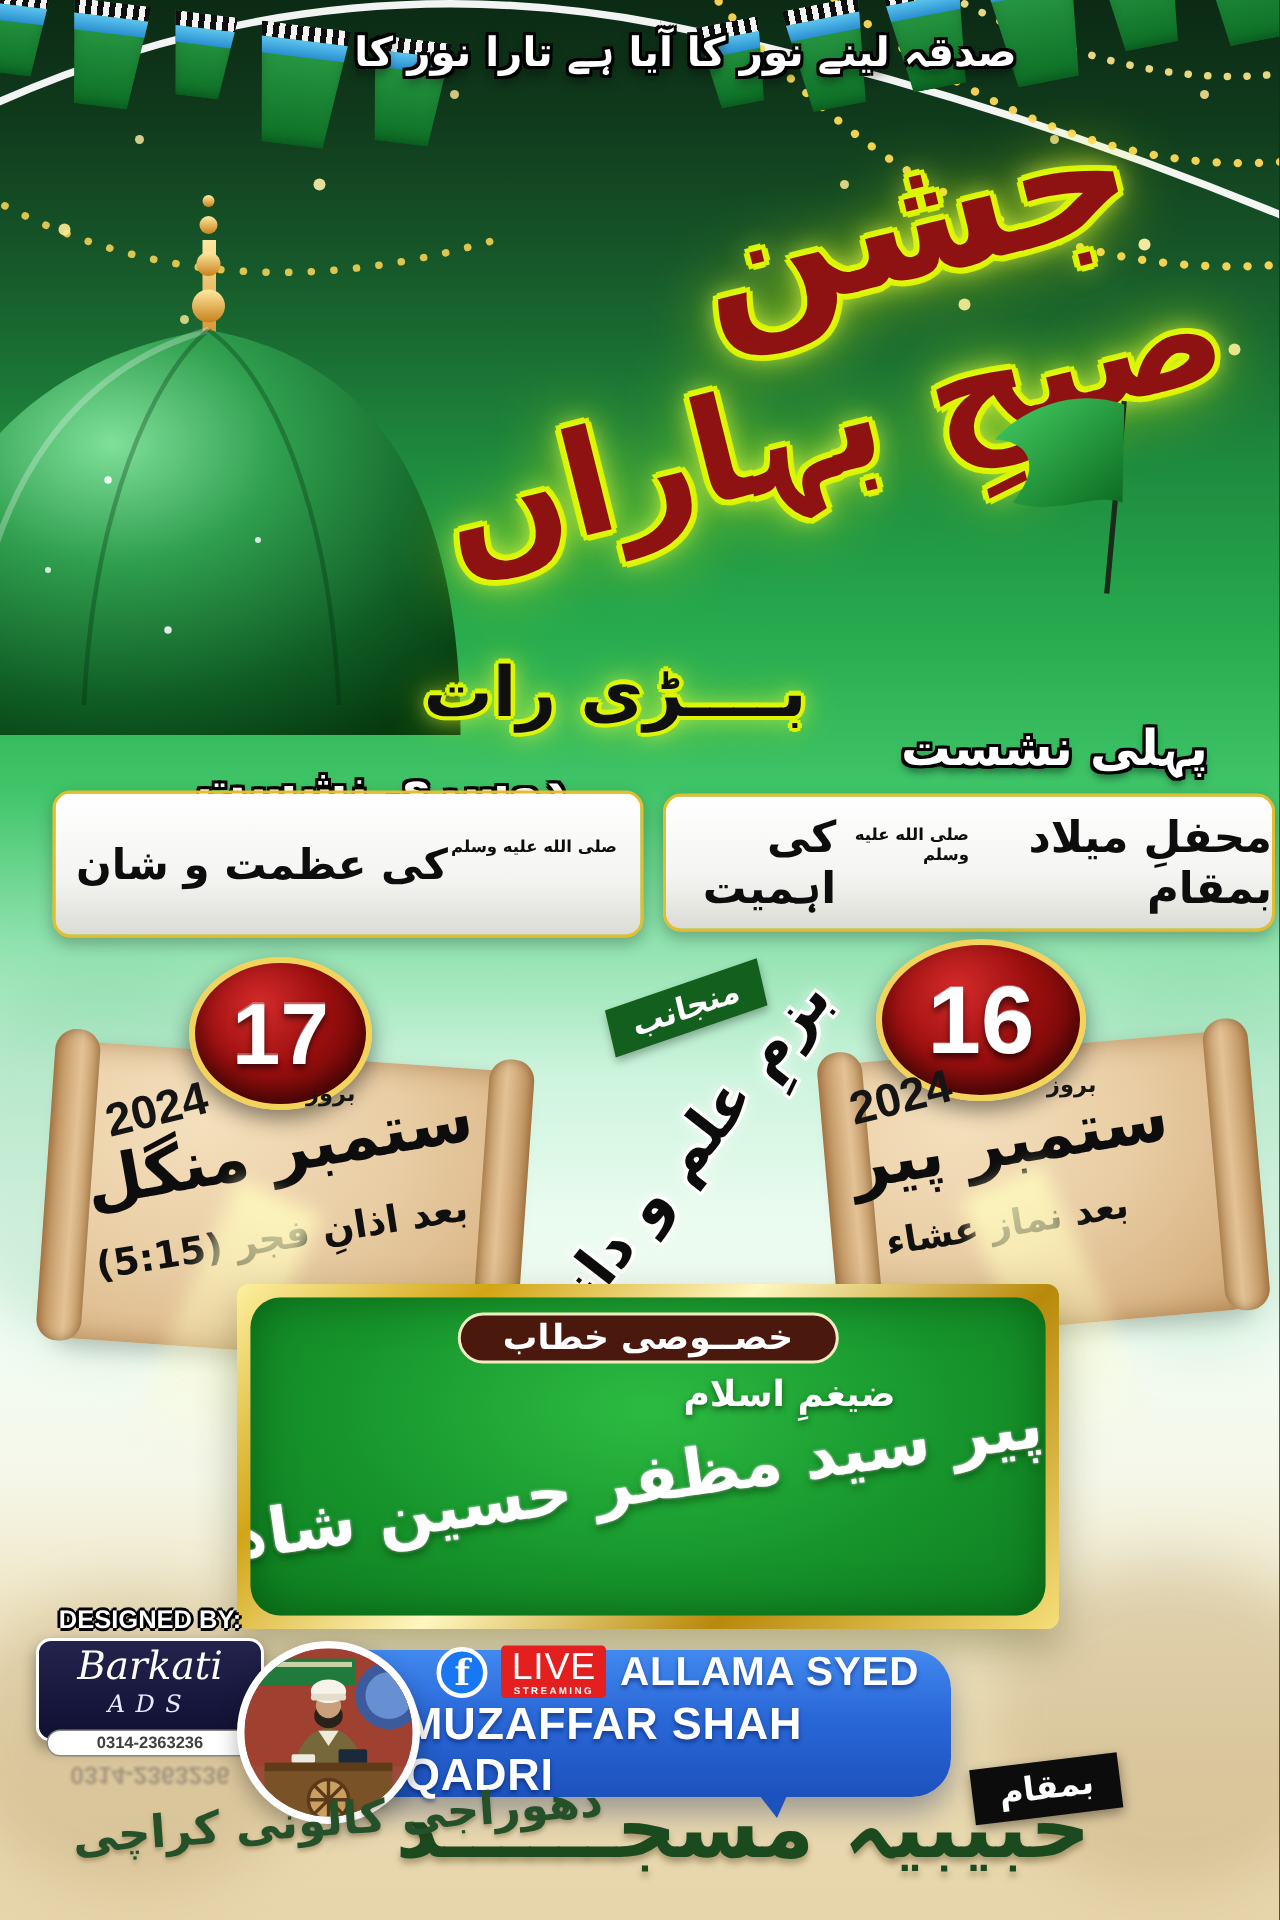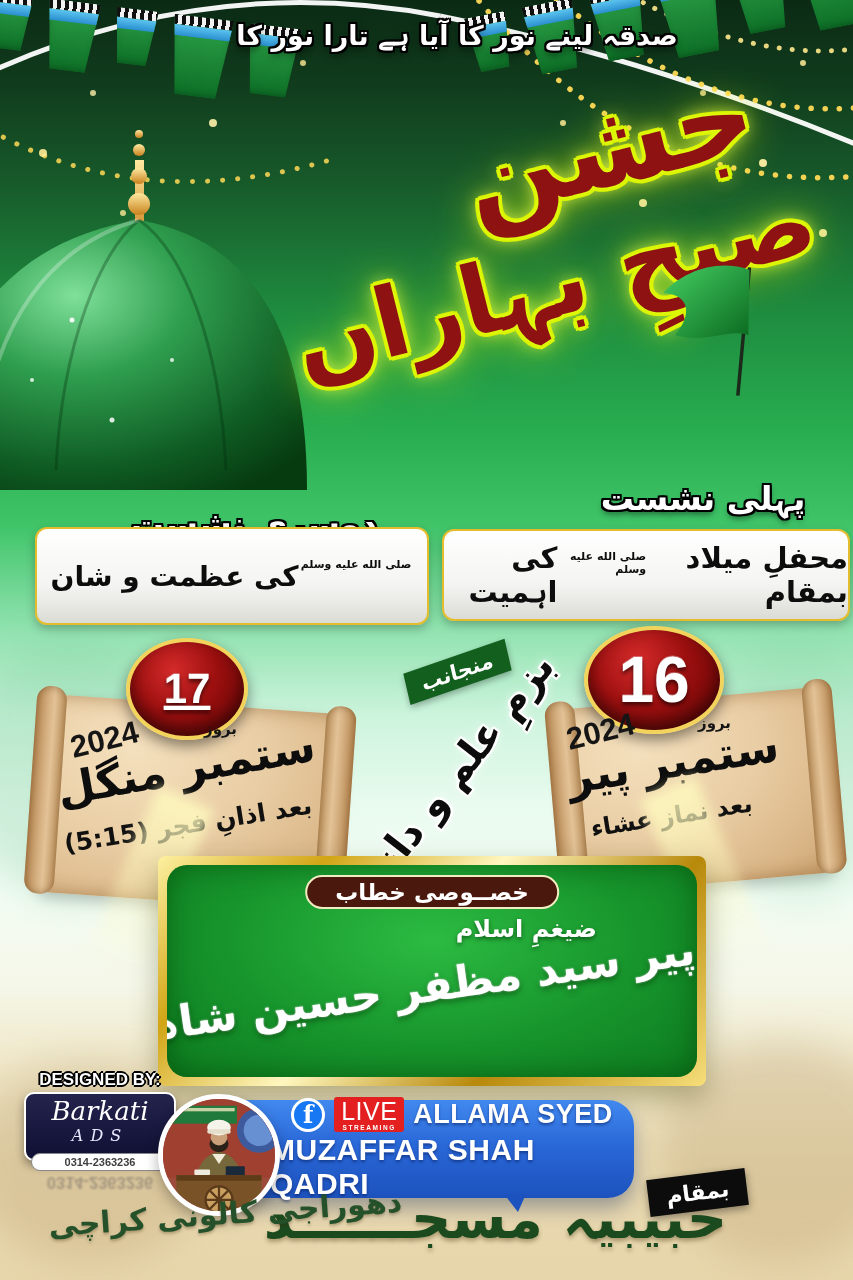--- a/index.html
+++ b/index.html
@@ -98,21 +98,21 @@
   .parchment::after{right:-10px;border-radius:14px;background:linear-gradient(270deg,#b98a55,#e3c296 60%,#c49a66);box-shadow:inset 0 0 8px rgba(90,50,10,.5);}
   .p16{left:14px;top:72px;width:268px;height:186px;transform:rotate(-5deg);}
   .p17{left:4px;top:66px;width:300px;height:198px;transform:rotate(4deg);}
   .day-badge{position:absolute;display:flex;align-items:center;justify-content:center;
     background:radial-gradient(circle at 38% 30%,#d42a2a 0%,#9c0f0f 45%,#5f0505 100%);
     border:4px solid #f2d35c;border-radius:50%;
     box-shadow:0 6px 14px rgba(0,0,0,.45),inset 0 -8px 16px rgba(0,0,0,.5);
     color:#fff;font-weight:bold;font-family:"Liberation Sans",sans-serif;
     text-shadow:0 3px 4px rgba(0,0,0,.6),0 -1px 0 #fff5;}
   .b16{left:36px;top:0;width:140px;height:108px;font-size:64px;}
-  .b17{left:90px;top:0;width:122px;height:102px;font-size:42px;text-decoration:underline;}
+  .b17{left:90px;top:0;width:122px;height:102px;font-size:58px;}
   .scroll-year{position:absolute;font-weight:bold;font-size:31px;color:#151515;transform:rotate(-14deg);
     font-family:"Liberation Sans",sans-serif;}
   .scroll-baroz{position:absolute;font-size:15px;font-weight:bold;color:#151515;}
   .scroll-month{position:absolute;font-size:44px;font-weight:bold;color:#0d0d0d;text-align:center;white-space:nowrap;}
   .scroll-time{position:absolute;font-size:24px;font-weight:bold;color:#101010;text-align:center;white-space:nowrap;}
   .y16{left:18px;top:88px;}  .z16{left:150px;top:88px;}
   .m16{left:0px;top:110px;width:250px;transform:rotate(-9deg);}
   .t16{left:6px;top:176px;width:235px;transform:rotate(-9deg);}
   .y17{left:34px;top:84px;}  .z17{left:168px;top:82px;}
   .m17{left:10px;top:104px;width:280px;transform:rotate(-10deg);}
@@ -271,20 +271,21 @@
     <defs>
       <linearGradient id="fg" x1="0" y1="0" x2="1" y2="1">
         <stop offset="0" stop-color="#45cf63"></stop>
           <stop offset="1" stop-color="#0b6a20"></stop>
       </linearGradient>
     </defs>
     <line x1="80" y1="8" x2="70" y2="118" stroke="#1c2a1c" stroke-width="3"></line>
     <path d="M80,10 C52,0 22,12 6,30 C28,31 32,48 16,66 C42,74 62,60 79,66 Z" fill="url(#fg)"></path>
   </svg>
 
+  <div class="abs bari-raat rtl">بــــڑی رات</div>
 
   <div class="abs sess-heading sh-1 rtl">پہلی نشست</div>
   <div class="abs sess-box sb-1 rtl">
     <span>محفلِ میلاد بمقام</span>
     <span class="salawat">صلى الله عليه وسلم</span>
     <span>کی اہمیت</span>
   </div>
 
   <div class="abs sess-heading sh-2 rtl">دوسری نشست</div>
   <div class="abs sess-box sb-2 rtl">

